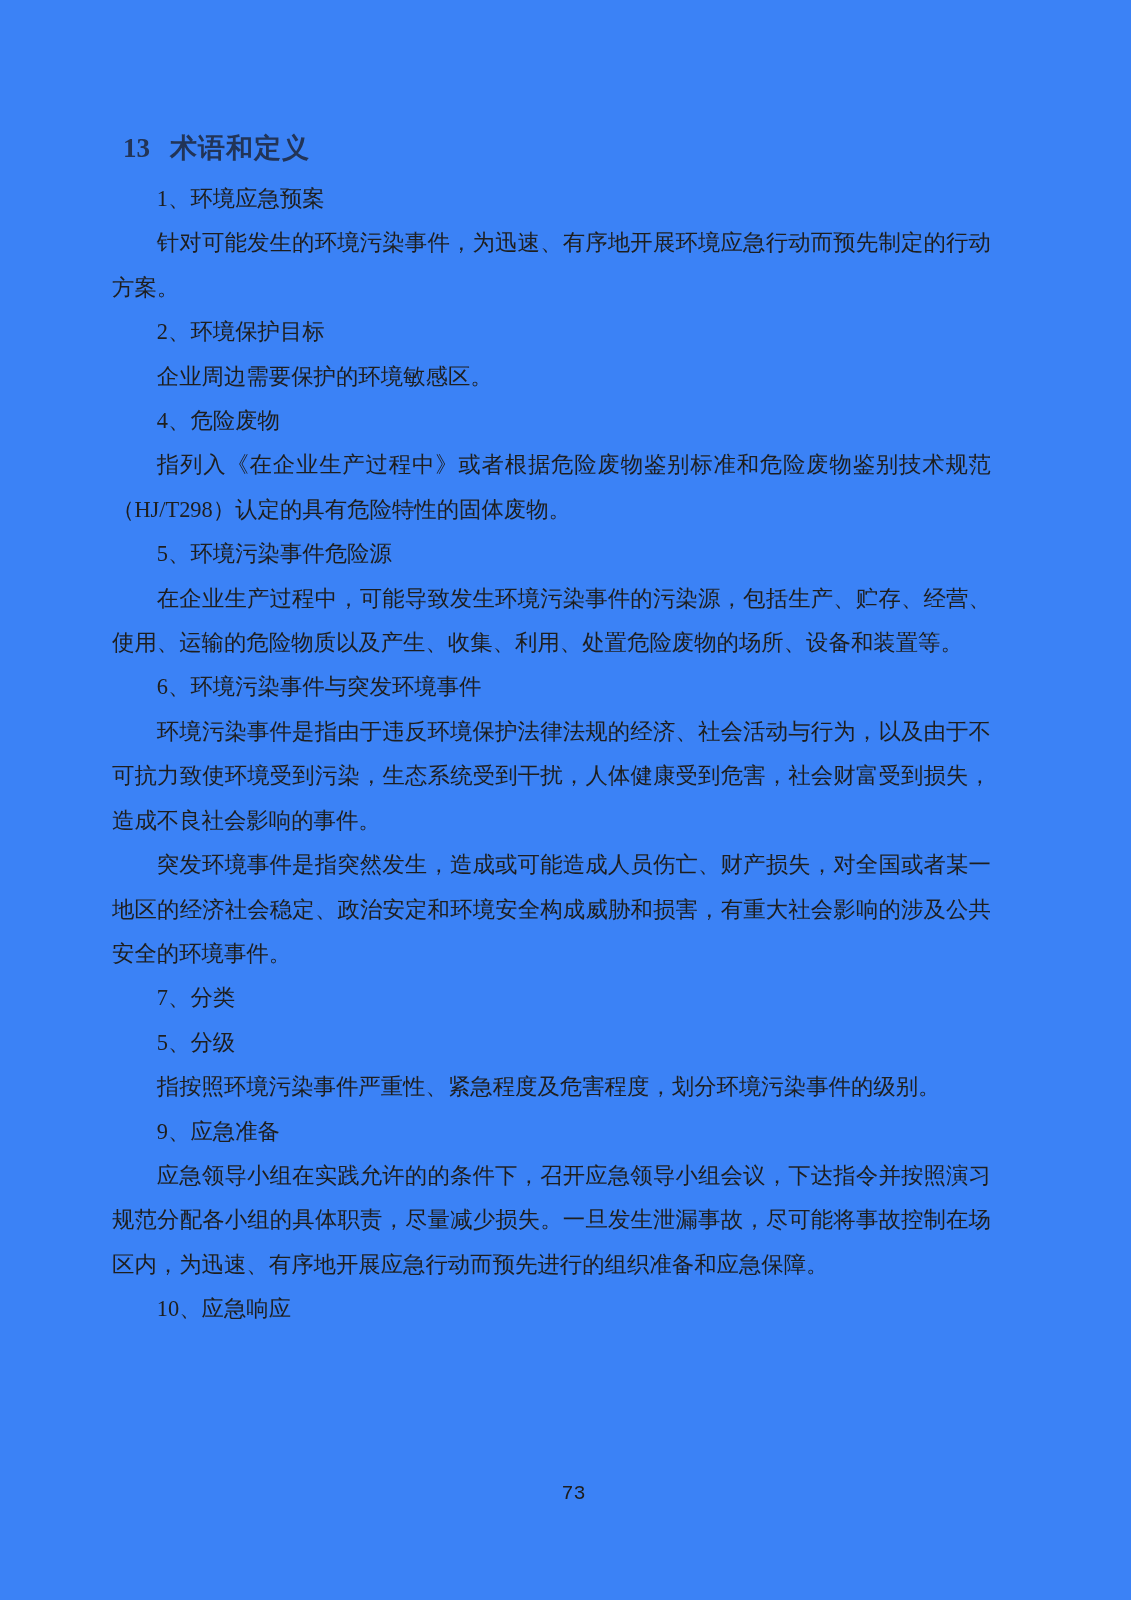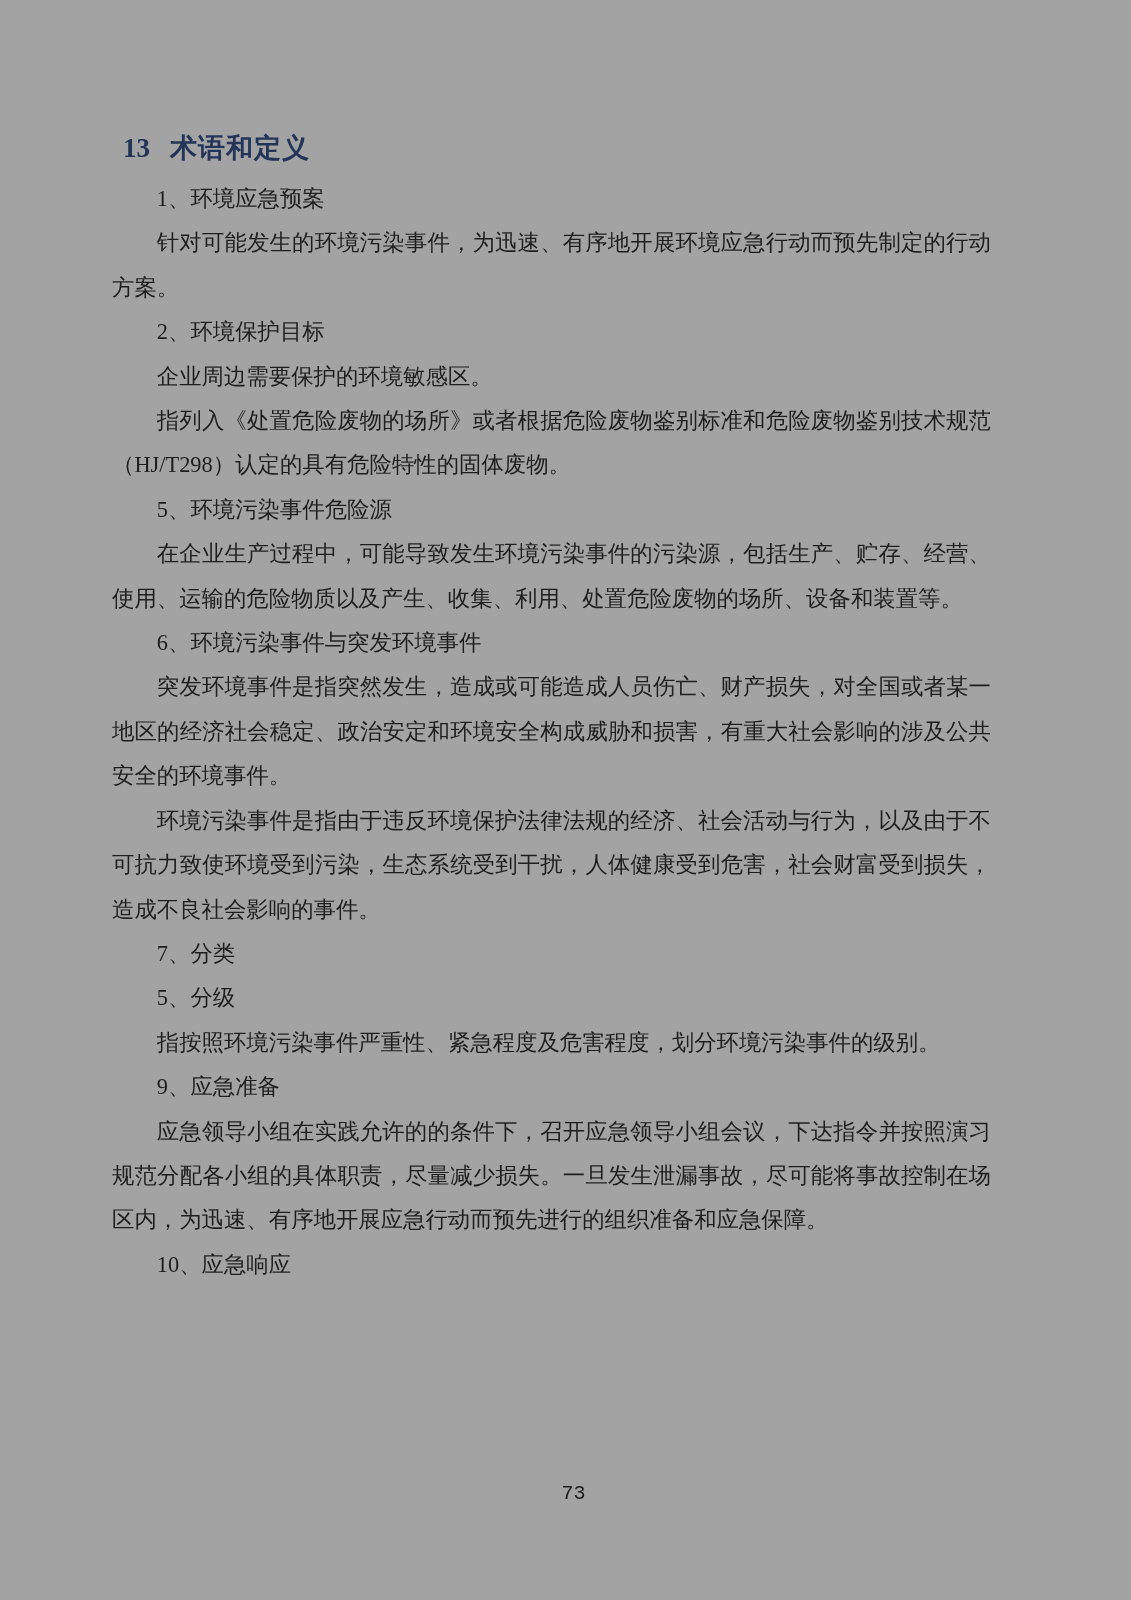--- a/index.html
+++ b/index.html
@@ -9,21 +9,21 @@
   }
   body {
     width: 1131px;
     height: 1600px;
     position: relative;
     font-family: "Liberation Serif", "DejaVu Serif", serif;
   }
   .page {
     position: absolute;
     inset: 0;
-    background: #a3a3a3;
+    background: #3b82f6;
     overflow: hidden;
   }
   .content {
     padding: 130px 140px 0 112px;
   }
   .doc-heading {
     margin: 0 0 11px 0;
     padding-left: 11px;
     font-size: 27px;
     line-height: 36px;
@@ -64,26 +64,27 @@
 <div class="page">
   <div class="content">
     <h1 class="doc-heading">
       <span class="heading-number">13</span><span class="heading-title">术语和定义</span>
     </h1>
     <div class="doc-body" id="paragraphs">
         <p class="para term">1、环境应急预案</p>
         <p class="para body">针对可能发生的环境污染事件，为迅速、有序地开展环境应急行动而预先制定的行动方案。</p>
         <p class="para term">2、环境保护目标</p>
         <p class="para body">企业周边需要保护的环境敏感区。</p>
-        <p class="para body">指列入《处置危险废物的场所》或者根据危险废物鉴别标准和危险废物鉴别技术规范（HJ/T298）认定的具有危险特性的固体废物。</p>
+        <p class="para term">4、危险废物</p>
+        <p class="para body">指列入《在企业生产过程中》或者根据危险废物鉴别标准和危险废物鉴别技术规范（HJ/T298）认定的具有危险特性的固体废物。</p>
         <p class="para term">5、环境污染事件危险源</p>
         <p class="para body">在企业生产过程中，可能导致发生环境污染事件的污染源，包括生产、贮存、经营、使用、运输的危险物质以及产生、收集、利用、处置危险废物的场所、设备和装置等。</p>
         <p class="para term">6、环境污染事件与突发环境事件</p>
+        <p class="para body">环境污染事件是指由于违反环境保护法律法规的经济、社会活动与行为，以及由于不可抗力致使环境受到污染，生态系统受到干扰，人体健康受到危害，社会财富受到损失，造成不良社会影响的事件。</p>
         <p class="para body">突发环境事件是指突然发生，造成或可能造成人员伤亡、财产损失，对全国或者某一地区的经济社会稳定、政治安定和环境安全构成威胁和损害，有重大社会影响的涉及公共安全的环境事件。</p>
-        <p class="para body">环境污染事件是指由于违反环境保护法律法规的经济、社会活动与行为，以及由于不可抗力致使环境受到污染，生态系统受到干扰，人体健康受到危害，社会财富受到损失，造成不良社会影响的事件。</p>
         <p class="para term">7、分类</p>
         <p class="para term">5、分级</p>
         <p class="para body">指按照环境污染事件严重性、紧急程度及危害程度，划分环境污染事件的级别。</p>
         <p class="para term">9、应急准备</p>
         <p class="para body">应急领导小组在实践允许的的条件下，召开应急领导小组会议，下达指令并按照演习规范分配各小组的具体职责，尽量减少损失。一旦发生泄漏事故，尽可能将事故控制在场区内，为迅速、有序地开展应急行动而预先进行的组织准备和应急保障。</p>
         <p class="para term">10、应急响应</p>
       </div>
   </div>
   <div class="footer">
     <span>73</span>

